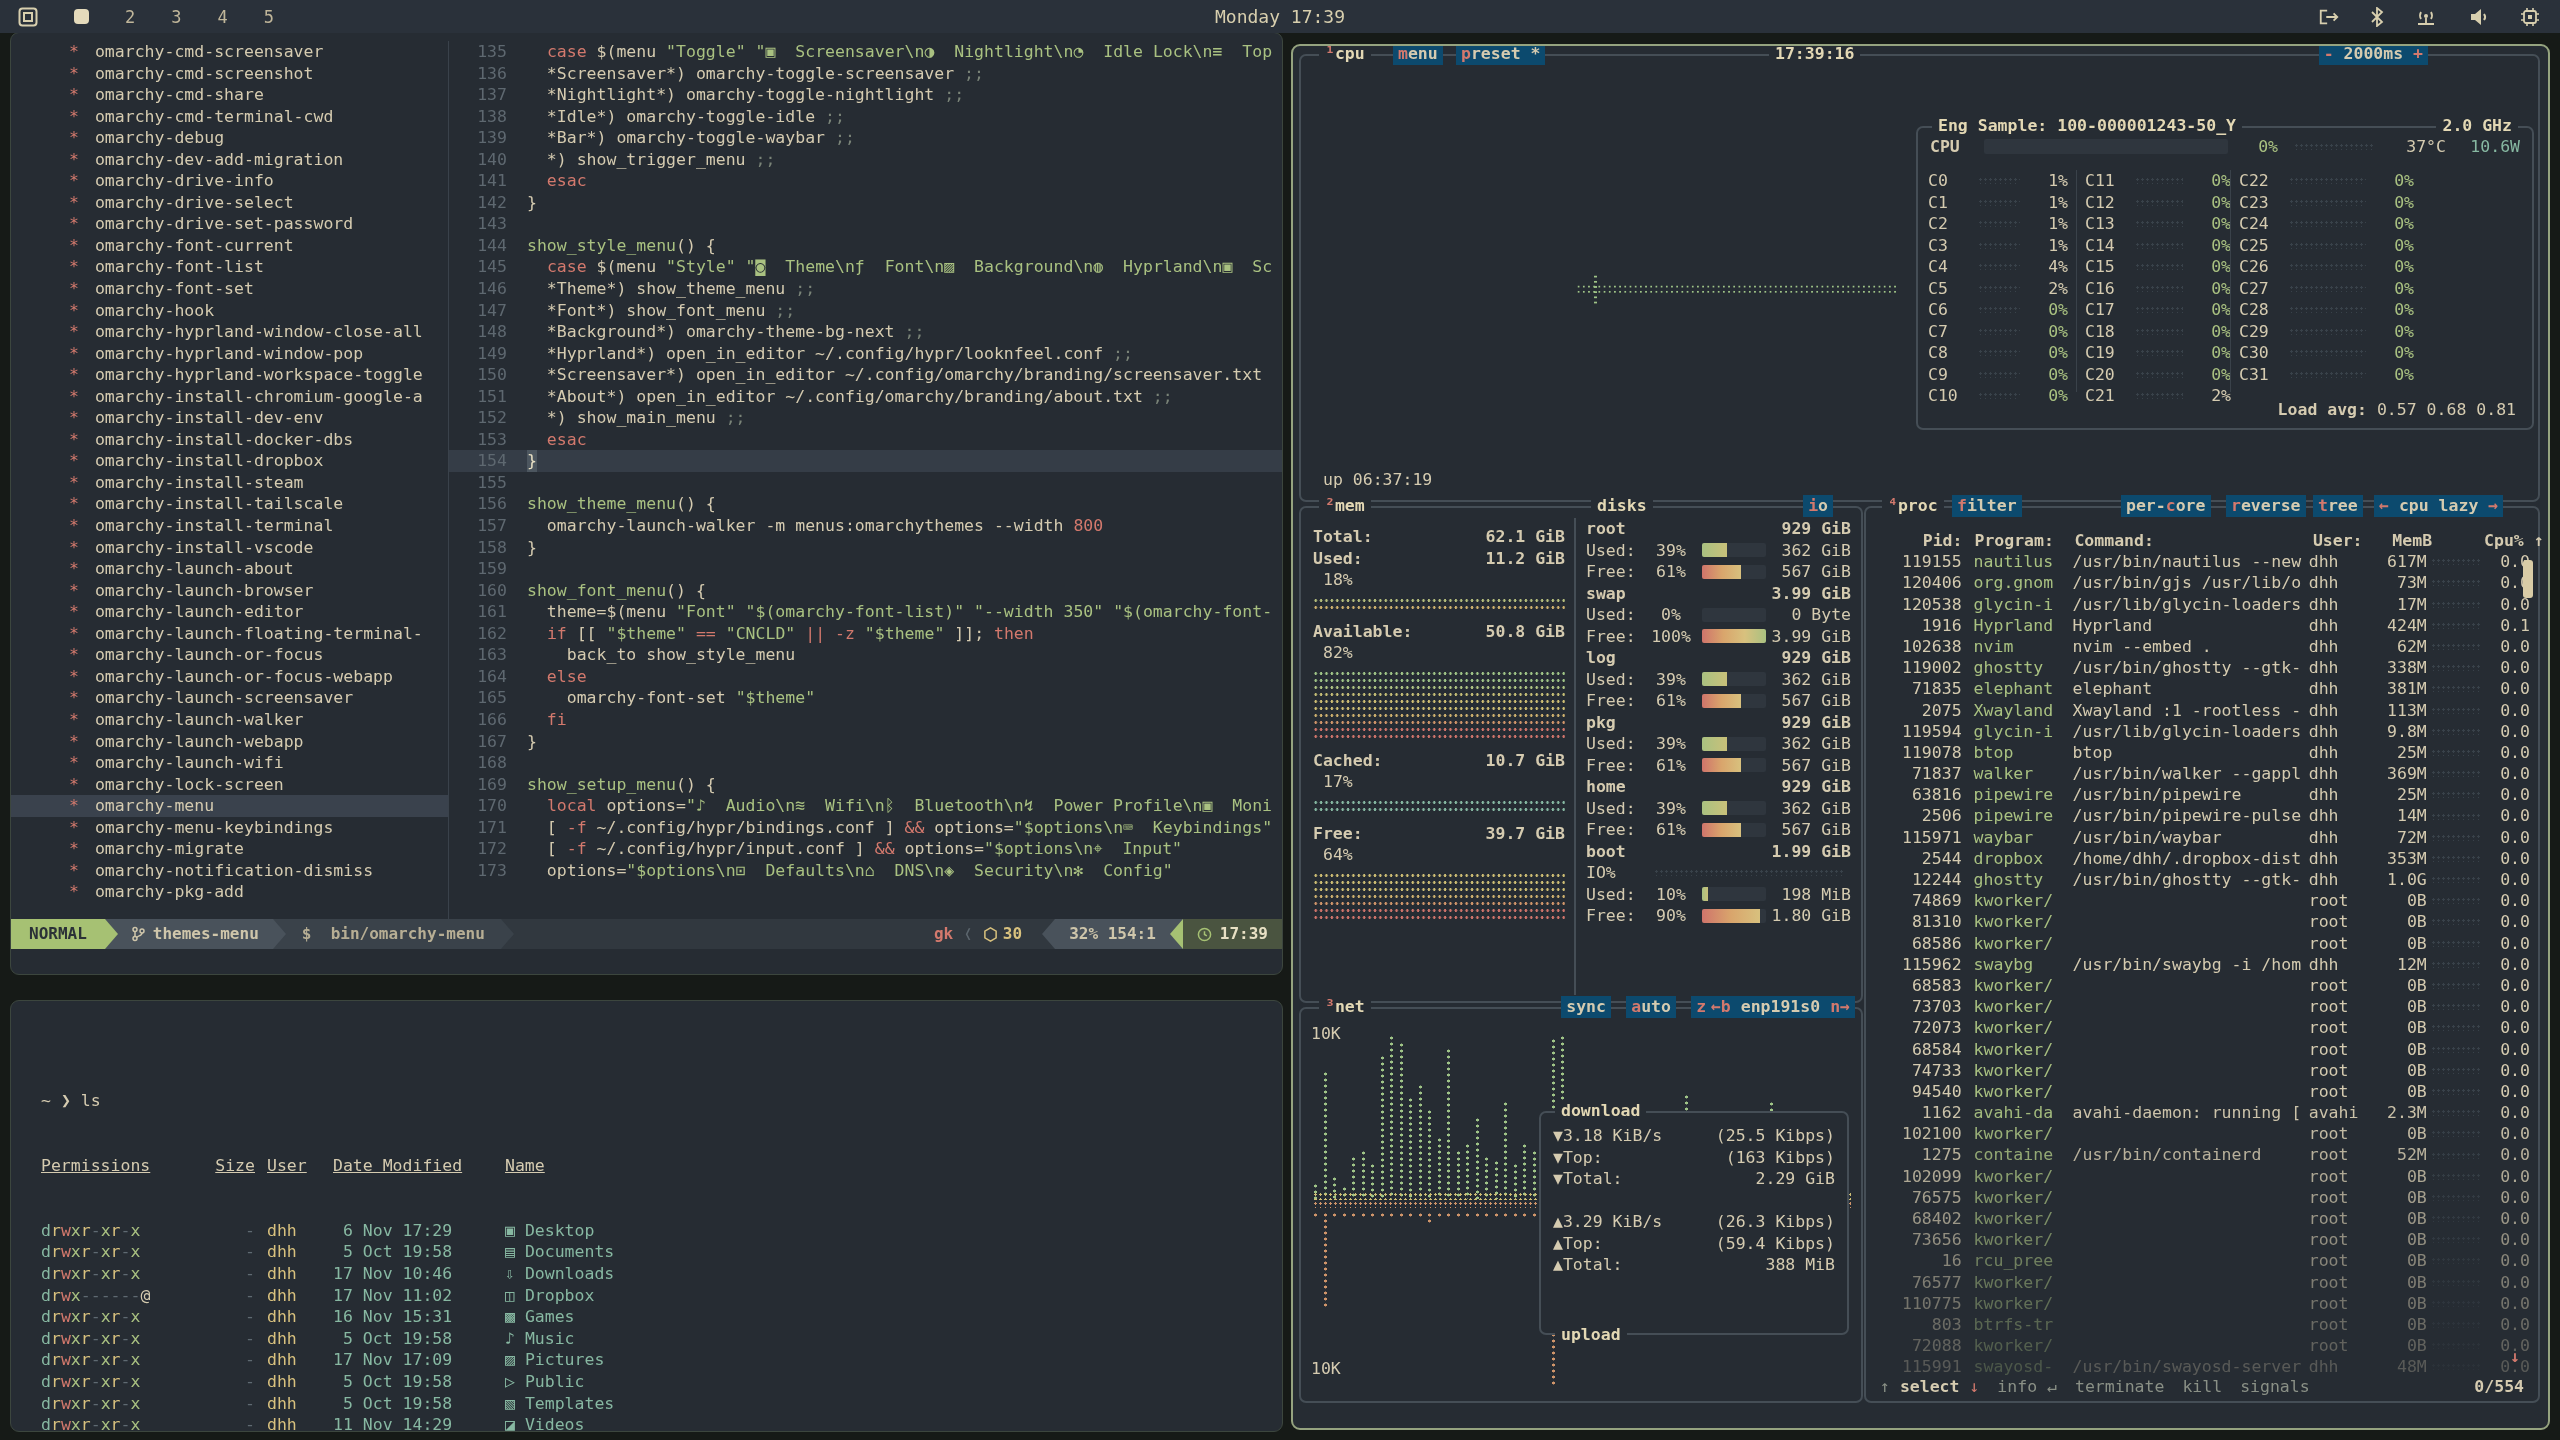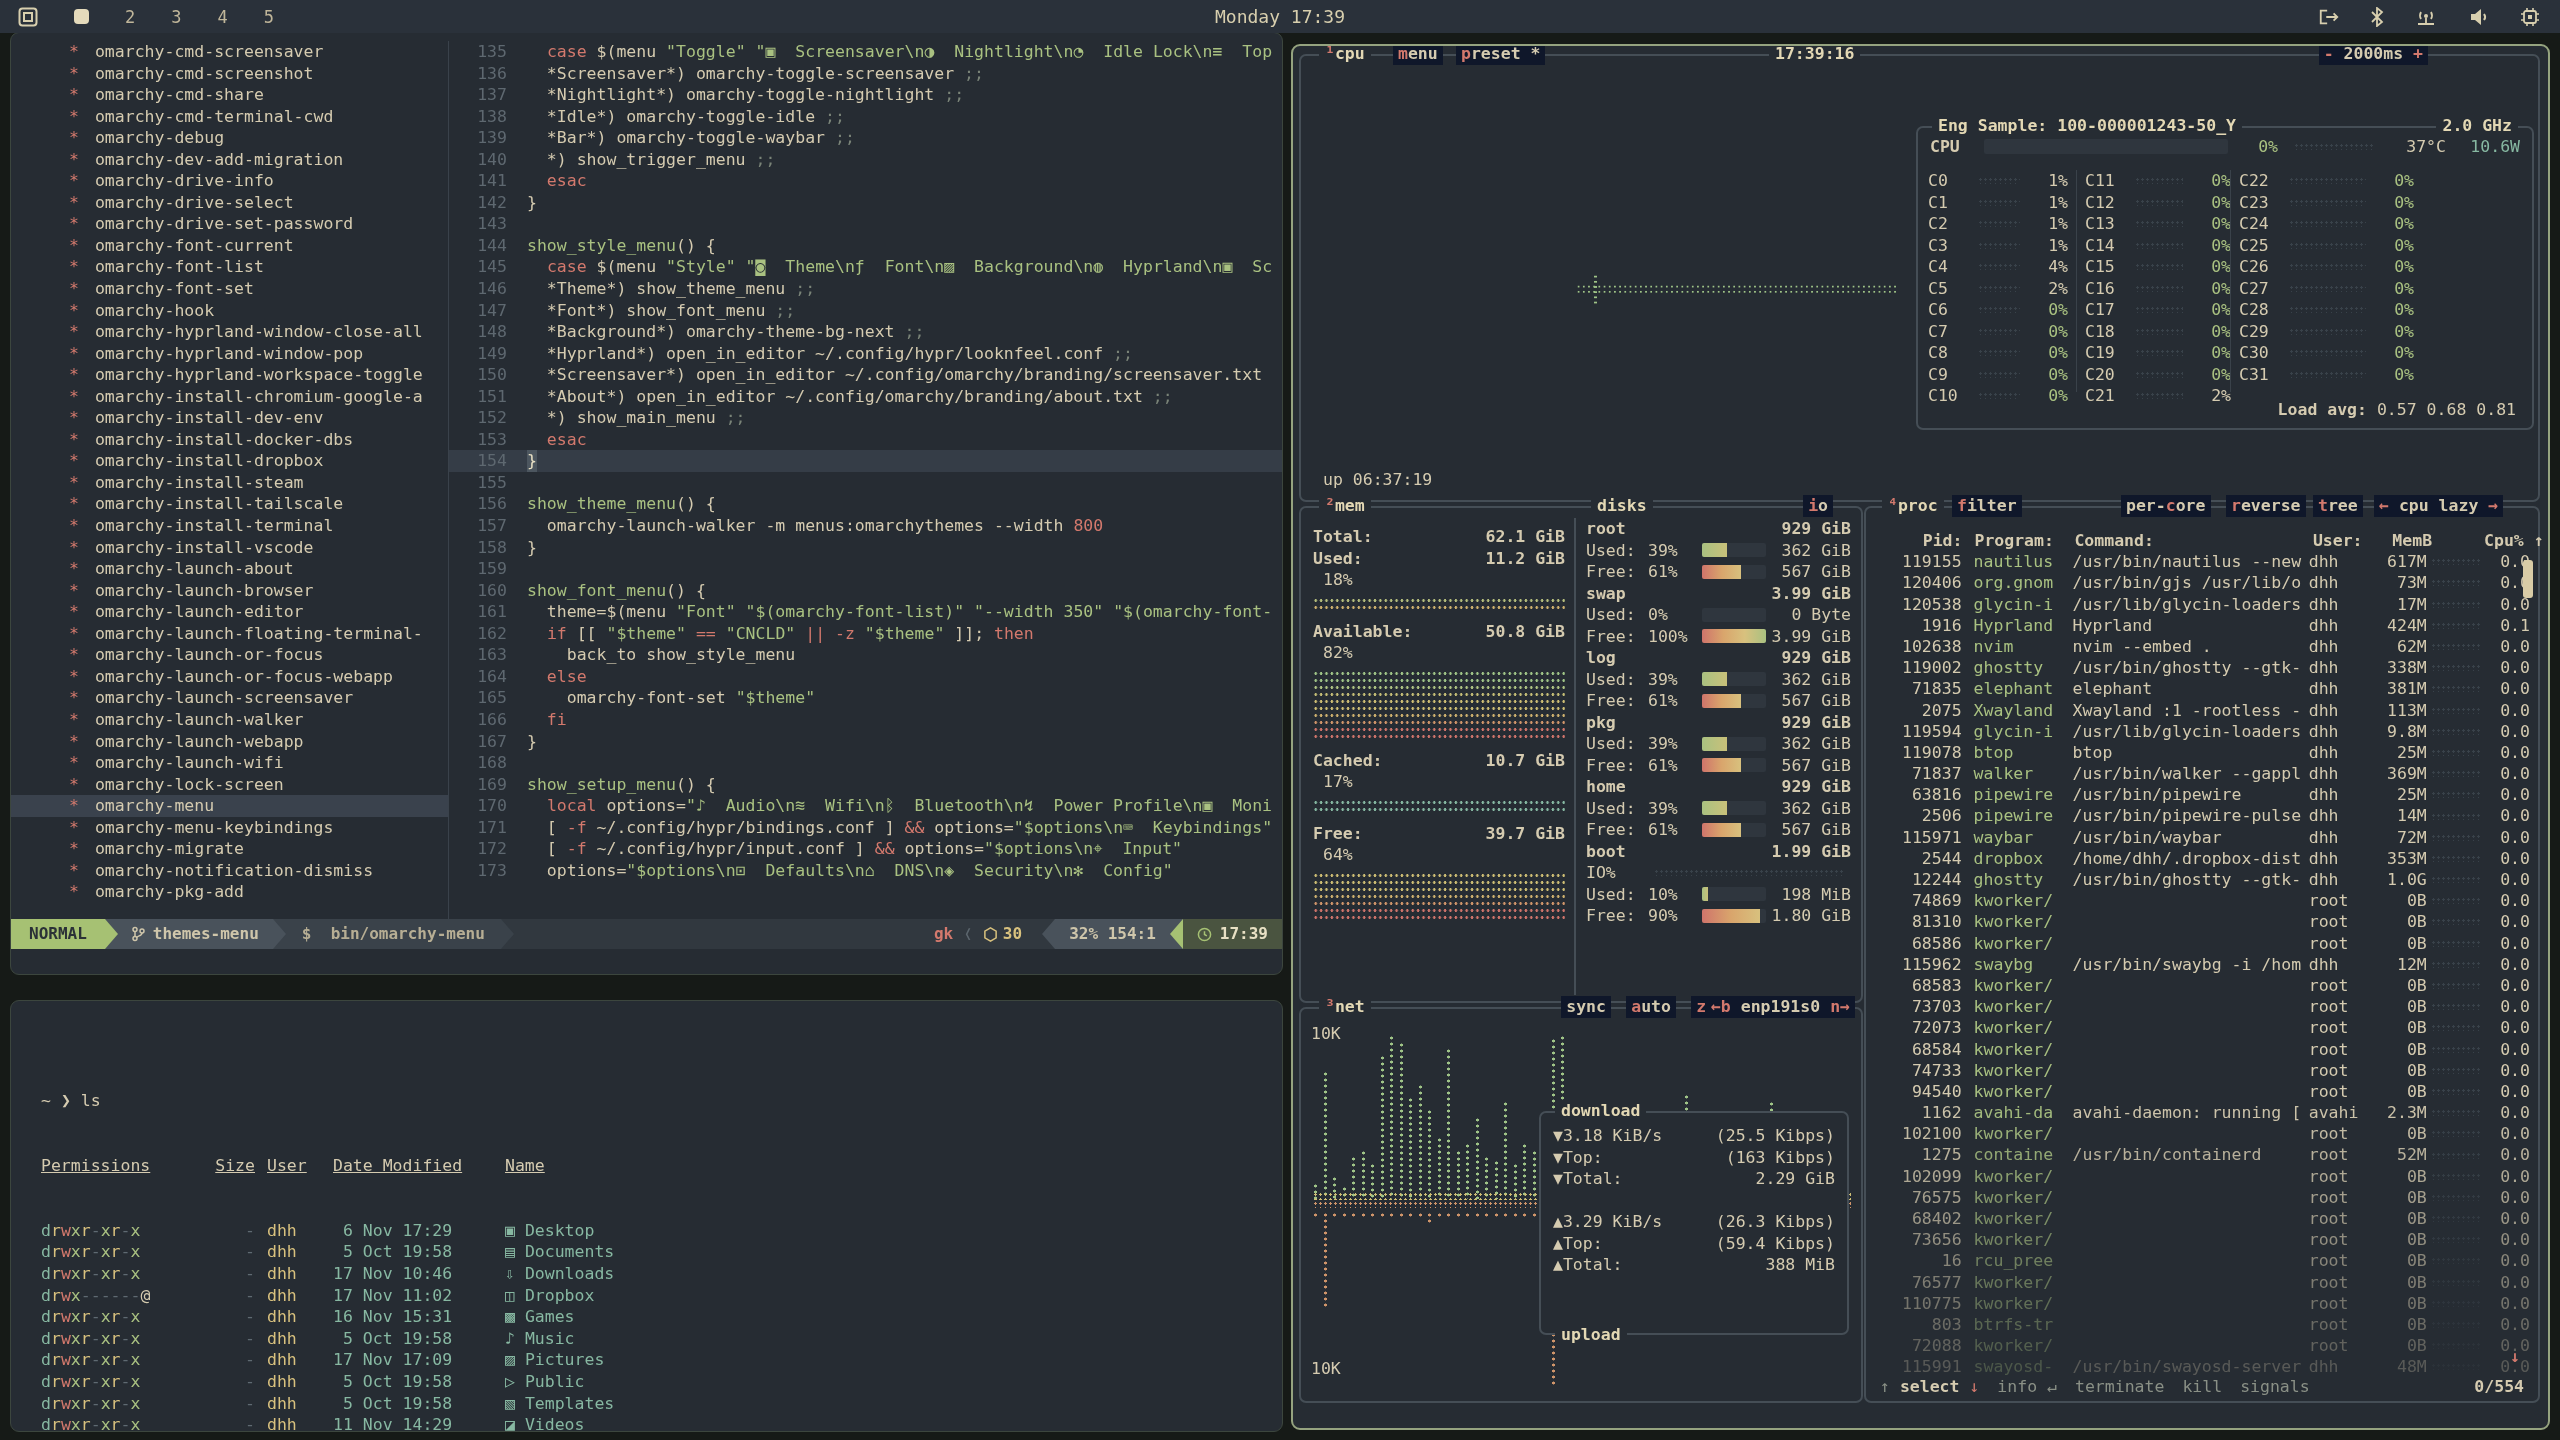--- a/index.html
+++ b/index.html
@@ -48,21 +48,21 @@
   
   .termpad{padding:46px 0 0 30px;font-size:16.5px;line-height:21.6px;white-space:pre;color:#d5cbb0}
   .ls-row{display:flex}
   .lsc0{width:158px}.lsc1{width:56px;text-align:right;padding-right:12px}.lsc2{width:66px}
   .lsc3{width:158px;white-space:pre}.lsc4{padding-left:14px}
   .uline{text-decoration:underline}
   
   .btop{position:relative;width:100%;height:100%;font-size:16.5px;line-height:21.5px;color:#d5cbb0}
   .bbox{position:absolute;border:2px solid #454e56;border-radius:7px}
   .btitle{position:absolute;top:-13px;background:#262c33;padding:0 6px;font-weight:bold;color:#e3d8b4;white-space:pre}
-  .bbtn{position:absolute;top:-13px;background:#0f172a;padding:0 5px;font-weight:bold;white-space:pre}
+  .bbtn{position:absolute;top:-13px;background:#0c4a6e;padding:0 5px;font-weight:bold;white-space:pre}
   .box-cpu{left:6px;top:8px;right:8px;height:444px}
   .box-mem{left:6px;top:460px;width:560px;height:493px}
   .box-net{left:6px;top:961px;width:560px;height:392px}
   .box-proc{left:571px;top:460px;right:8px;height:893px}
   .subbox{position:absolute;border:2px solid #454e56;border-radius:7px;background:#262c33}
   .cpu-detail{right:4px;top:70px;width:614px;height:300px}
   .cpurow{position:absolute;left:12px;right:12px;top:8px;display:flex;align-items:center;gap:10px}
   .cpubar{flex:1;height:15px;background:#2f363e;border-radius:2px}
   .corecol{position:absolute;top:42px;bottom:36px}
   .core-row{display:flex;height:21.5px;line-height:21.5px}
@@ -75,21 +75,21 @@
   .spark{position:absolute;background-image:radial-gradient(#9fc487 1.2px,transparent 1.3px);background-size:5.2px 5.2px}
   
   .mempane{position:absolute;left:12px;top:18px;width:252px;bottom:8px}
   .diskpane{position:absolute;left:273px;top:10px;right:10px;bottom:6px;border-left:2px solid #454e56;padding-left:10px}
   .mem-label-row{display:flex;justify-content:space-between;font-weight:bold;height:21.5px}
   .mem-pct{height:21.5px;padding-left:10px}
   .memgraph{margin:6px 0 10px 0}
   .band{height:7px;background-size:5.4px 6.8px;background-image:radial-gradient(#888 1.3px,transparent 1.4px)}
   .disk-name-row{display:flex;justify-content:space-between;font-weight:bold;height:21.5px}
   .disk-row{display:flex;align-items:center;height:21.5px}
-  .disk-lab{width:62px}.disk-pct{width:46px;text-align:left;margin-right:8px}
+  .disk-lab{width:62px}.disk-pct{width:46px;text-align:center;margin-right:8px}
   .meter{width:64px;height:14px;background:#2f363e;border-radius:2px;overflow:hidden;flex:none}
   .meter>div{height:100%}
   .fill-u{background:linear-gradient(90deg,#a9c181,#c9c17a)}
   .fill-f{background:linear-gradient(90deg,#cf746b,#d9a56c,#d8c17e)}
   .fill-full{background:linear-gradient(90deg,#cf746b,#d9a56c,#d8c17e,#a9c181)}
   .disk-val{margin-left:auto;white-space:pre}
   
   .net-graph{position:absolute;left:12px;right:10px;top:26px;bottom:14px}
   .ng-down{position:absolute;left:0;right:0;top:0;height:164px;display:flex;align-items:flex-end}
   .ng-up{position:absolute;left:0;right:0;top:177px;bottom:0;display:flex;align-items:flex-start}

